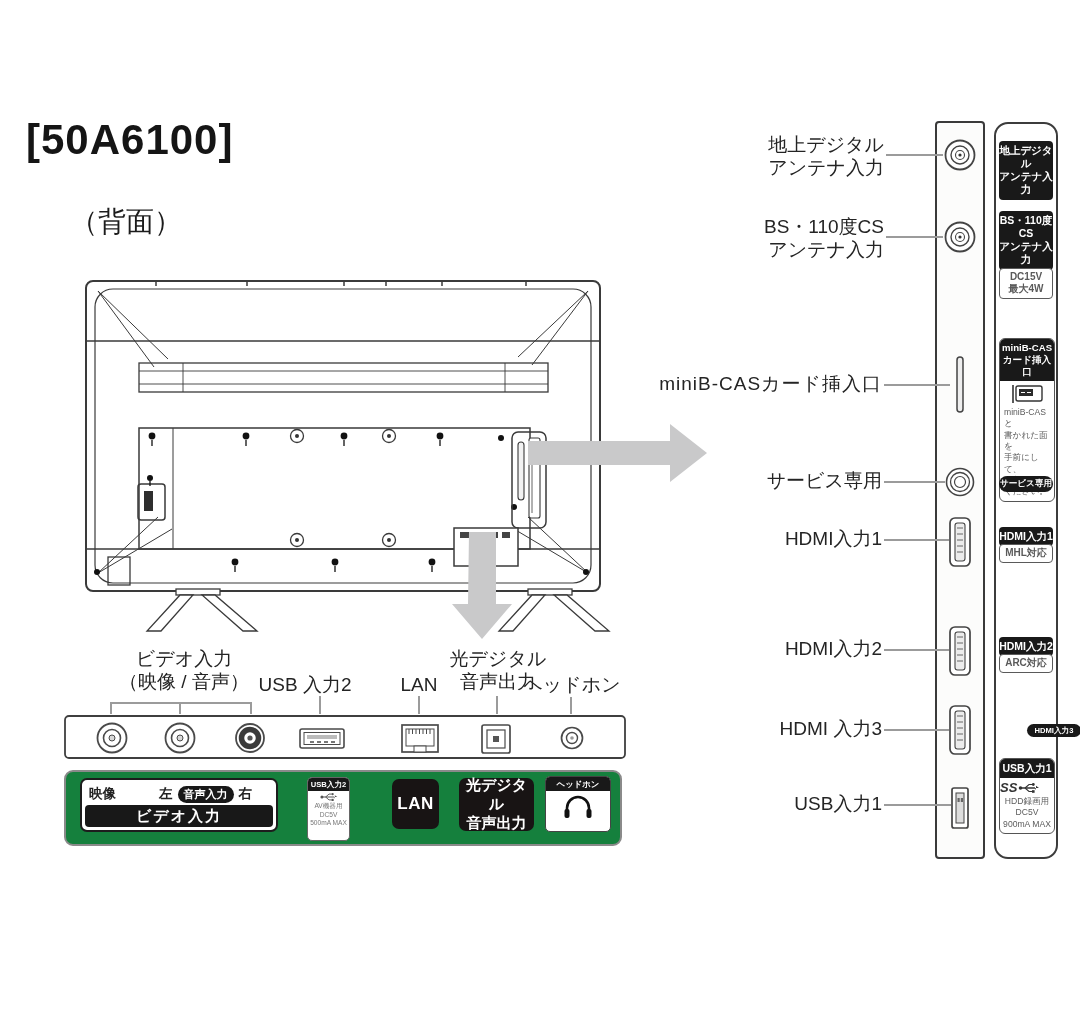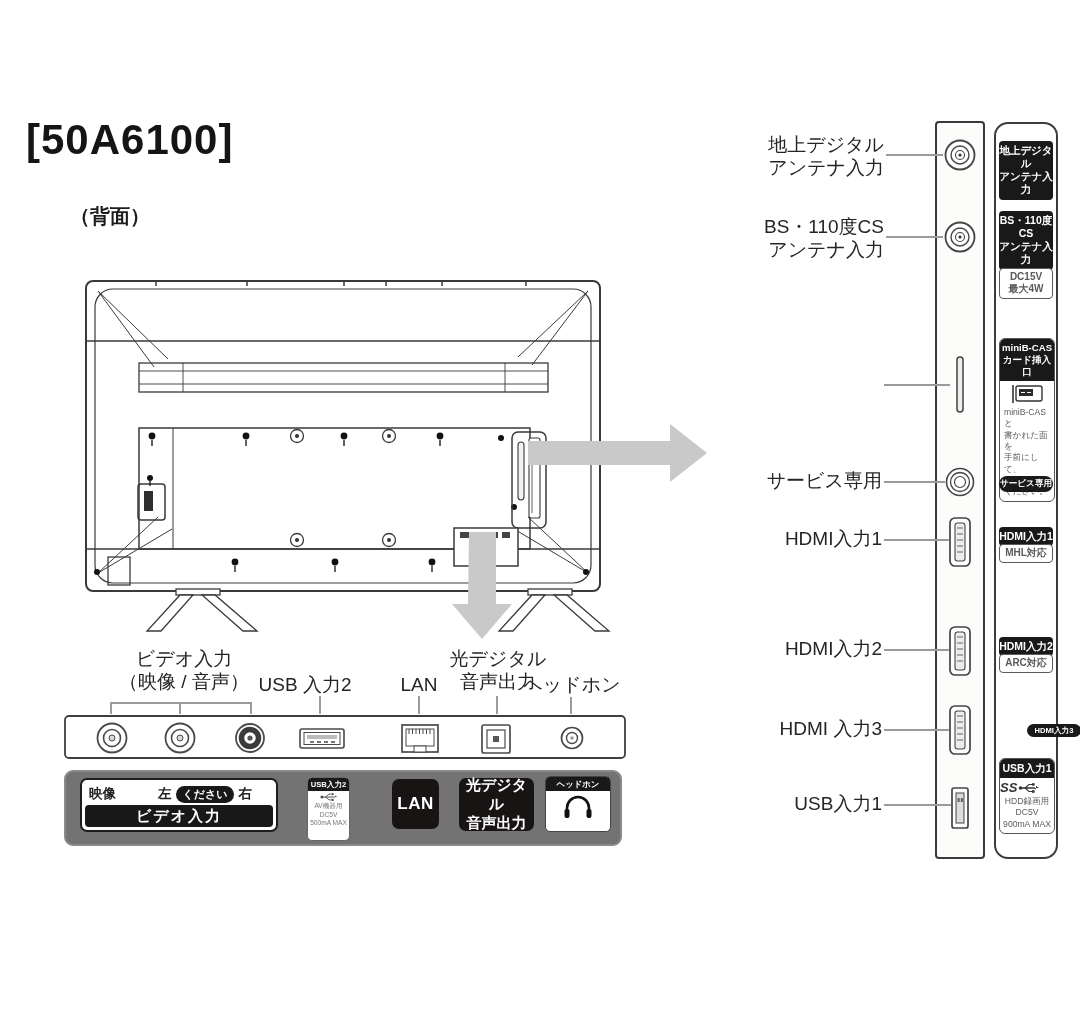--- a/index.html
+++ b/index.html
@@ -1,19 +1,19 @@
 <!DOCTYPE html>
 <html><head>
 <meta charset="utf-8">
 <style>
   html,body{margin:0;padding:0;background:#fff;}
   .canvas{position:relative;width:1080px;height:1018px;background:#fff;overflow:hidden;
           font-family:"Liberation Sans","DejaVu Sans",sans-serif;color:#1f1f1f;}
   .title{position:absolute;left:26px;top:116px;font-size:42px;font-weight:800;letter-spacing:1px;color:#151515;}
-  .subtitle{position:absolute;left:70px;top:203px;font-size:20px;font-weight:700;color:#1c1c1c;}
+  .subtitle{position:absolute;left:70px;top:203px;font-size:28px;font-weight:400;color:#1c1c1c;}
   .callout{position:absolute;font-size:19px;line-height:1.2;white-space:pre-line;color:#242424;}
   .callout.r{text-align:right;}
   .callout.c{text-align:center;transform:translateX(-50%);}
   .ls1{letter-spacing:1px;}
   .leader{position:absolute;height:2px;background:#9b9b9b;}
   .vleader{position:absolute;width:2px;background:#9b9b9b;}
   svg{position:absolute;overflow:visible;}
   
   .side-panel{position:absolute;left:994px;top:122px;width:64px;height:737px;
               border:2px solid #3c3c3c;border-radius:14px;background:#fff;box-sizing:border-box;}
@@ -28,21 +28,21 @@
   .pill.small{font-size:7.6px;border-radius:7px;padding:1.5px 0;}
   .group-outline{border:1.6px solid #555;border-radius:6px;background:#fff;overflow:hidden;}
   .group-outline .badge-black{border-radius:3px 3px 0 0;}
   .note{font-size:8.6px;line-height:1.32;color:#5c5c5c;white-space:pre-line;padding:2px 3px 3px 4px;}
   .note.center{text-align:center;padding:1px 0 3px;}
   .ssrow{display:flex;align-items:center;gap:1px;padding-top:2px;}
   .sstxt{font-weight:bold;font-style:italic;font-size:13px;color:#333;}
   .icon-center{display:flex;justify-content:center;padding-top:2px;}
   
   .bot-panel{position:absolute;left:64px;top:770px;width:558px;height:76px;
-             border:2px solid #8a8a8a;border-radius:9px;background:#737373;box-sizing:border-box;}
+             border:2px solid #8a8a8a;border-radius:9px;background:#15803d;box-sizing:border-box;}
   .video-box{position:absolute;left:14px;top:6px;width:198px;height:54px;border:2.4px solid #1d1d1d;
              border-radius:7px;background:#fff;box-sizing:border-box;}
   .video-row{display:flex;align-items:center;height:26px;padding:1px 0 0 7px;font-size:13.5px;font-weight:bold;color:#222;}
   .audio-badge{background:#181818;color:#fff;border-radius:9px;font-size:11px;font-weight:bold;
                padding:1px 6px;margin:0 5px;}
   .video-bar{position:absolute;left:3px;right:3px;bottom:3px;height:22px;background:#181818;border-radius:4px;
              color:#fff;font-weight:bold;font-size:15px;text-align:center;line-height:22px;letter-spacing:2px;}
   .mini-box{position:absolute;border:1.6px solid #666;border-radius:5px;background:#fff;box-sizing:border-box;overflow:hidden;}
   .mini-head{background:#191919;color:#fff;font-weight:bold;text-align:center;font-size:7.6px;padding:1.5px 0;}
   .mini-note{font-size:6.6px;line-height:1.3;color:#777;text-align:center;white-space:pre-line;}
@@ -192,20 +192,21 @@
   <div class="leader" style="left:884px;top:481px;width:61px;"></div>
   <div class="leader" style="left:884px;top:539px;width:65px;"></div>
   <div class="leader" style="left:884px;top:649px;width:65px;"></div>
   <div class="leader" style="left:884px;top:729px;width:65px;"></div>
   <div class="leader" style="left:884px;top:804px;width:67px;"></div>
 
   <div class="callout r" style="right:196px;top:134px;">地上デジタル
 アンテナ入力</div>
   <div class="callout r" style="right:196px;top:216px;">BS・110度CS
 アンテナ入力</div>
+  <div class="callout r ls1" style="right:198px;top:373px;">miniB-CASカード挿入口</div>
   <div class="callout r" style="right:198px;top:470px;">サービス専用</div>
   <div class="callout r" style="right:198px;top:528px;">HDMI入力1</div>
   <div class="callout r" style="right:198px;top:638px;">HDMI入力2</div>
   <div class="callout r" style="right:198px;top:718px;">HDMI 入力3</div>
   <div class="callout r" style="right:198px;top:793px;">USB入力1</div>
 
   <div class="side-panel">
     <div class="grp" style="top:17px;">
       <div class="badge-black">地上デジタル
 アンテナ入力</div>
@@ -325,21 +326,21 @@
   <div class="vleader" style="left:418px;top:696px;height:18px;"></div>
   <div class="vleader" style="left:496px;top:696px;height:18px;"></div>
   <div class="vleader" style="left:570px;top:697px;height:17px;"></div>
 
   <div class="bot-panel">
     <div class="video-box">
       <div class="video-row">
         <span>映像</span>
         <span style="flex:1"></span>
         <span>左</span>
-        <span class="audio-badge">ください</span>
+        <span class="audio-badge">音声入力</span>
         <span style="margin-right:24px;">右</span>
       </div>
       <div class="video-bar">ビデオ入力</div>
     </div>
 
     <div class="mini-box" style="left:241px;top:5px;width:43px;height:64px;">
       <div class="mini-head">USB入力2</div>
       <div class="icon-center" style="padding-top:1px;">
         <svg width="20" height="10" viewBox="0 0 22 12" style="position:static;">
           <circle cx="2.5" cy="6" r="1.8" fill="#555"></circle>

